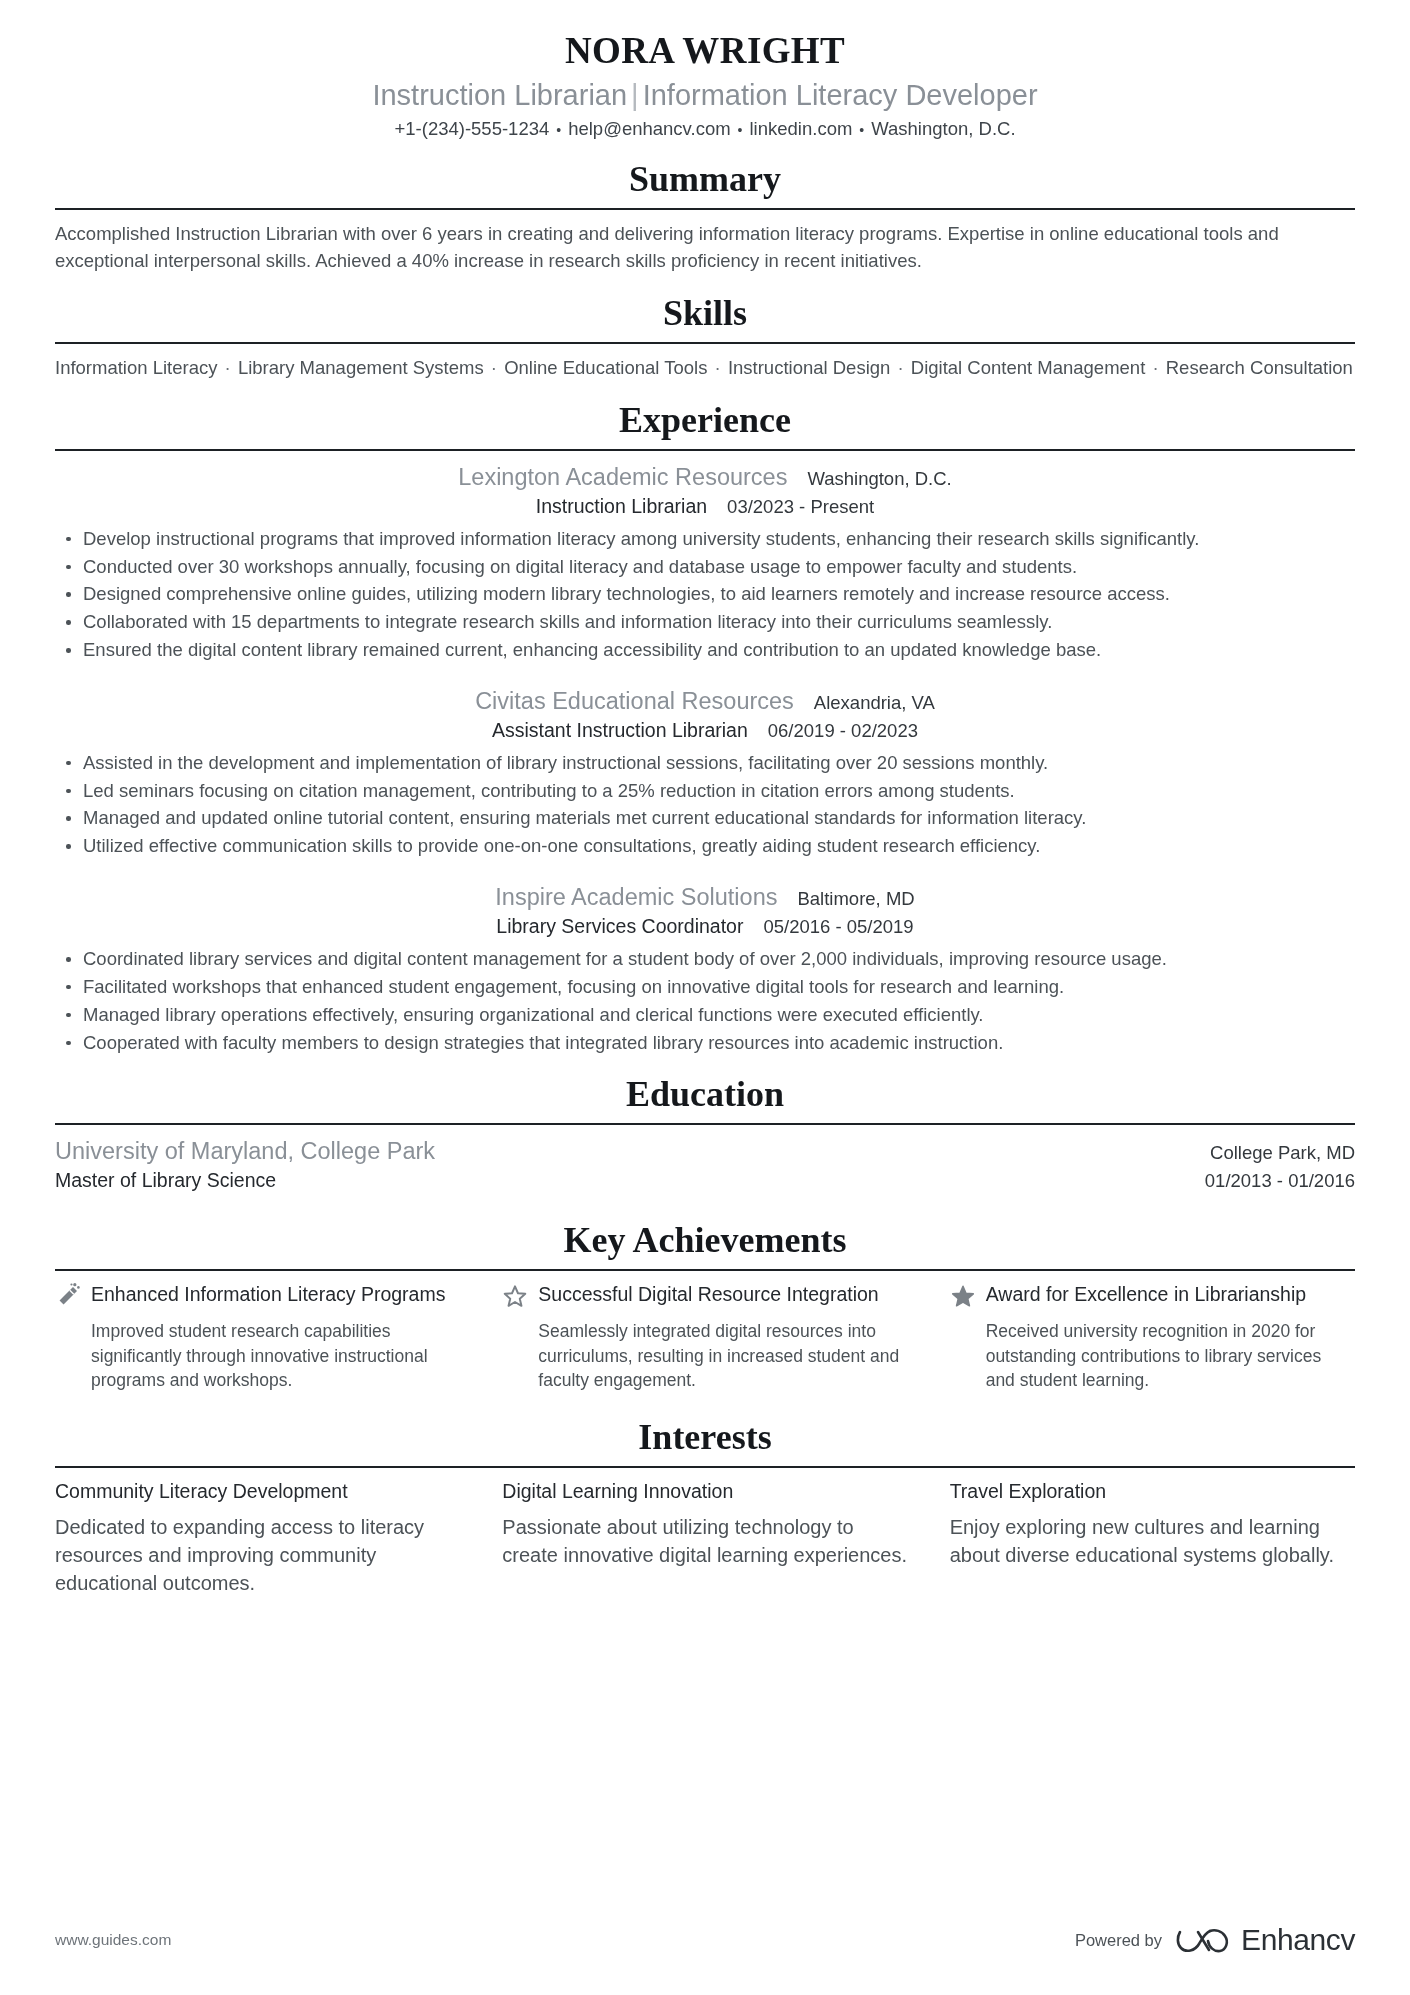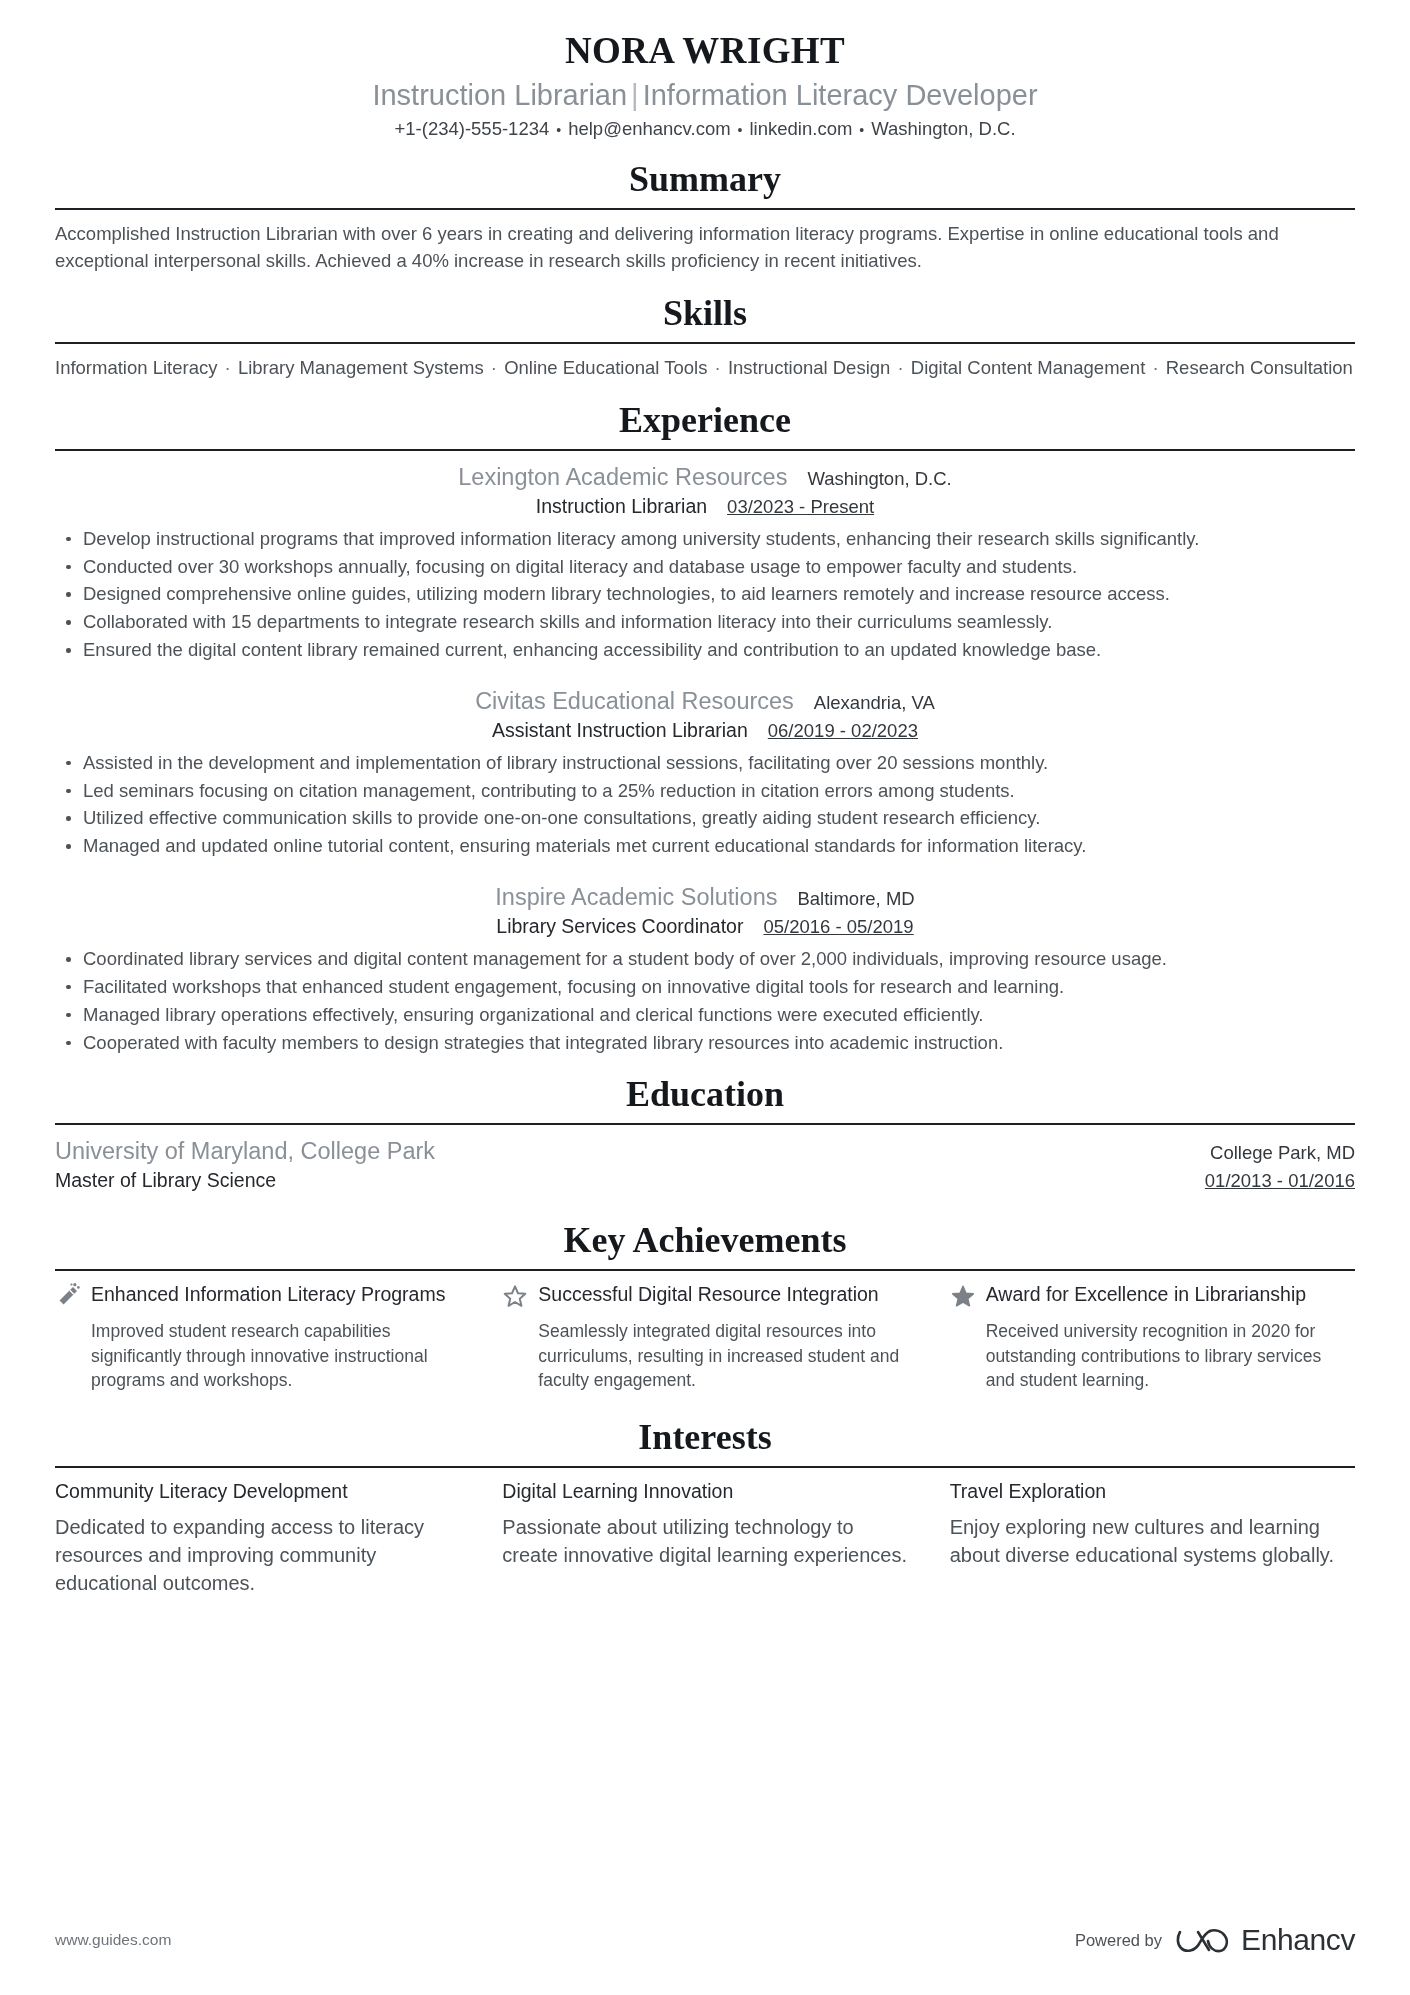--- a/index.html
+++ b/index.html
@@ -118,21 +118,20 @@
   .entry-title {
     font-size: 19.5px;
     color: #25292e;
     line-height: 1.35;
   }
   .entry-date {
     font-size: 18.5px;
     color: #33383d;
     white-space: nowrap;
     line-height: 1.35;
-    text-decoration: underline;
   }
   .bullets {
     list-style: none;
     margin: 6px 0 0 0;
     padding: 0;
   }
   .bullets li {
     position: relative;
     padding-left: 28px;
     font-size: 18.5px;
@@ -295,22 +294,22 @@
             <div class="entry-org">Civitas Educational Resources</div>
             <div class="entry-loc">Alexandria, VA</div>
           </div>
           <div class="entry-row">
             <div class="entry-title">Assistant Instruction Librarian</div>
             <div class="entry-date">06/2019 - 02/2023</div>
           </div>
           <ul class="bullets">
             <li>Assisted in the development and implementation of library instructional sessions, facilitating over 20 sessions monthly.</li>
             <li>Led seminars focusing on citation management, contributing to a 25% reduction in citation errors among students.</li>
+            <li>Managed and updated online tutorial content, ensuring materials met current educational standards for information literacy.</li>
             <li>Utilized effective communication skills to provide one-on-one consultations, greatly aiding student research efficiency.</li>
-            <li>Managed and updated online tutorial content, ensuring materials met current educational standards for information literacy.</li>
           </ul>
         </div>
         <div class="entry">
           <div class="entry-row">
             <div class="entry-org">Inspire Academic Solutions</div>
             <div class="entry-loc">Baltimore, MD</div>
           </div>
           <div class="entry-row">
             <div class="entry-title">Library Services Coordinator</div>
             <div class="entry-date">05/2016 - 05/2019</div>

